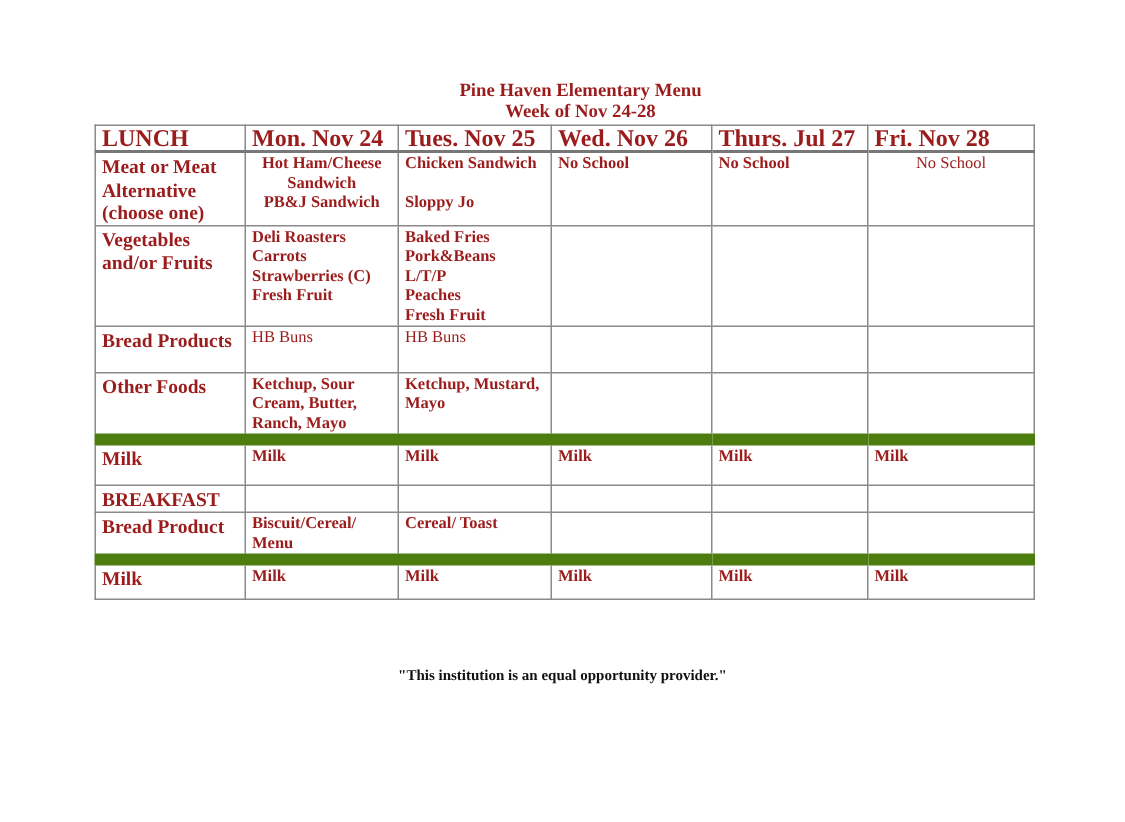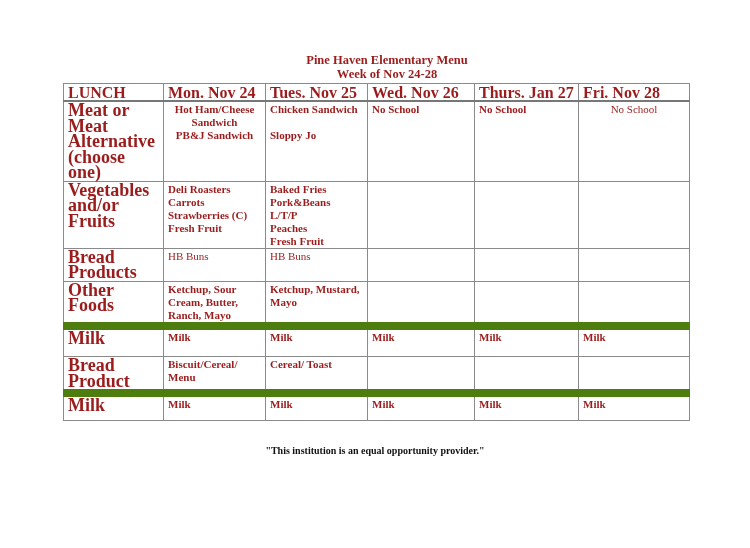--- a/index.html
+++ b/index.html
@@ -1,20 +1,20 @@
 <!DOCTYPE html>
 <html><head>
 <meta charset="utf-8">
 <style>
   html,body{margin:0;padding:0;background:#fff;}
   body{width:750px;height:548px;position:relative;overflow:hidden;font-family:"Liberation Serif","DejaVu Serif",serif;color:#9b1c1c;}
   .title{position:absolute;left:12px;width:750px;text-align:center;font-weight:bold;font-size:12.5px;color:#9b1c1c;line-height:13px;}
   table{position:absolute;left:63px;top:83px;border-collapse:collapse;table-layout:fixed;}
   td{border:1px solid #8a8a8a;vertical-align:top;padding:1px 4px 0 4px;font-size:11px;line-height:13px;font-weight:bold;color:#9b1c1c;}
-  td.lab{font-size:18px;line-height:15.5px;}
+  td.lab{font-size:13px;line-height:15.5px;}
   td.hdr{font-size:16px;line-height:15px;border-bottom:2px solid #777;}
   td.norm{font-weight:normal;}
   td.center{text-align:center;margin-top:24px;}
   .thick-top td{border-top:8px solid #4d7c0f;}
   .footer{position:absolute;left:0;width:750px;top:445px;text-align:center;font-size:10px;font-weight:bold;color:#111;}
 </style>
 </head>
 <body>
 
 <div class="title" style="top:54px;">Pine Haven Elementary Menu</div>
@@ -28,21 +28,21 @@
       <col style="width:107px">
       <col style="width:104px">
       <col style="width:111px">
   </colgroup>
   <tbody>
       <tr style="height:16px">
     <td class="hdr">LUNCH</td>
     <td class="hdr">Mon. Nov 24</td>
     <td class="hdr">Tues. Nov 25</td>
     <td class="hdr">Wed. Nov 26</td>
-    <td class="hdr">Thurs. Jan 27</td>
+    <td class="hdr">Thurs. Jul 27</td>
     <td class="hdr">Fri.  Nov 28</td>
   </tr>
   <tr style="height:46px">
     <td class="lab">Meat or Meat Alternative (choose one)</td>
     <td class="center" style="white-space:pre-line">Hot Ham/Cheese Sandwich
 PB&amp;J Sandwich</td>
     <td style="white-space:pre-line">Chicken Sandwich
 
 Sloppy Jo</td>
     <td>No School</td>
@@ -81,20 +81,28 @@
     <td></td>
   </tr>
   <tr style="height:31px" class="thick-top">
     <td class="lab">Milk</td>
     <td>Milk</td>
     <td>Milk</td>
     <td>Milk</td>
     <td>Milk</td>
     <td>Milk</td>
   </tr>
+  <tr style="height:16px">
+    <td class="lab">BREAKFAST</td>
+    <td></td>
+        <td></td>
+        <td></td>
+        <td></td>
+        <td></td>
+  </tr>
   <tr style="height:26px">
     <td class="lab">Bread Product</td>
     <td>Biscuit/Cereal/ Menu</td>
     <td>Cereal/ Toast</td>
     <td></td>
     <td></td>
     <td></td>
   </tr>
   <tr style="height:27px" class="thick-top">
     <td class="lab">Milk</td>

